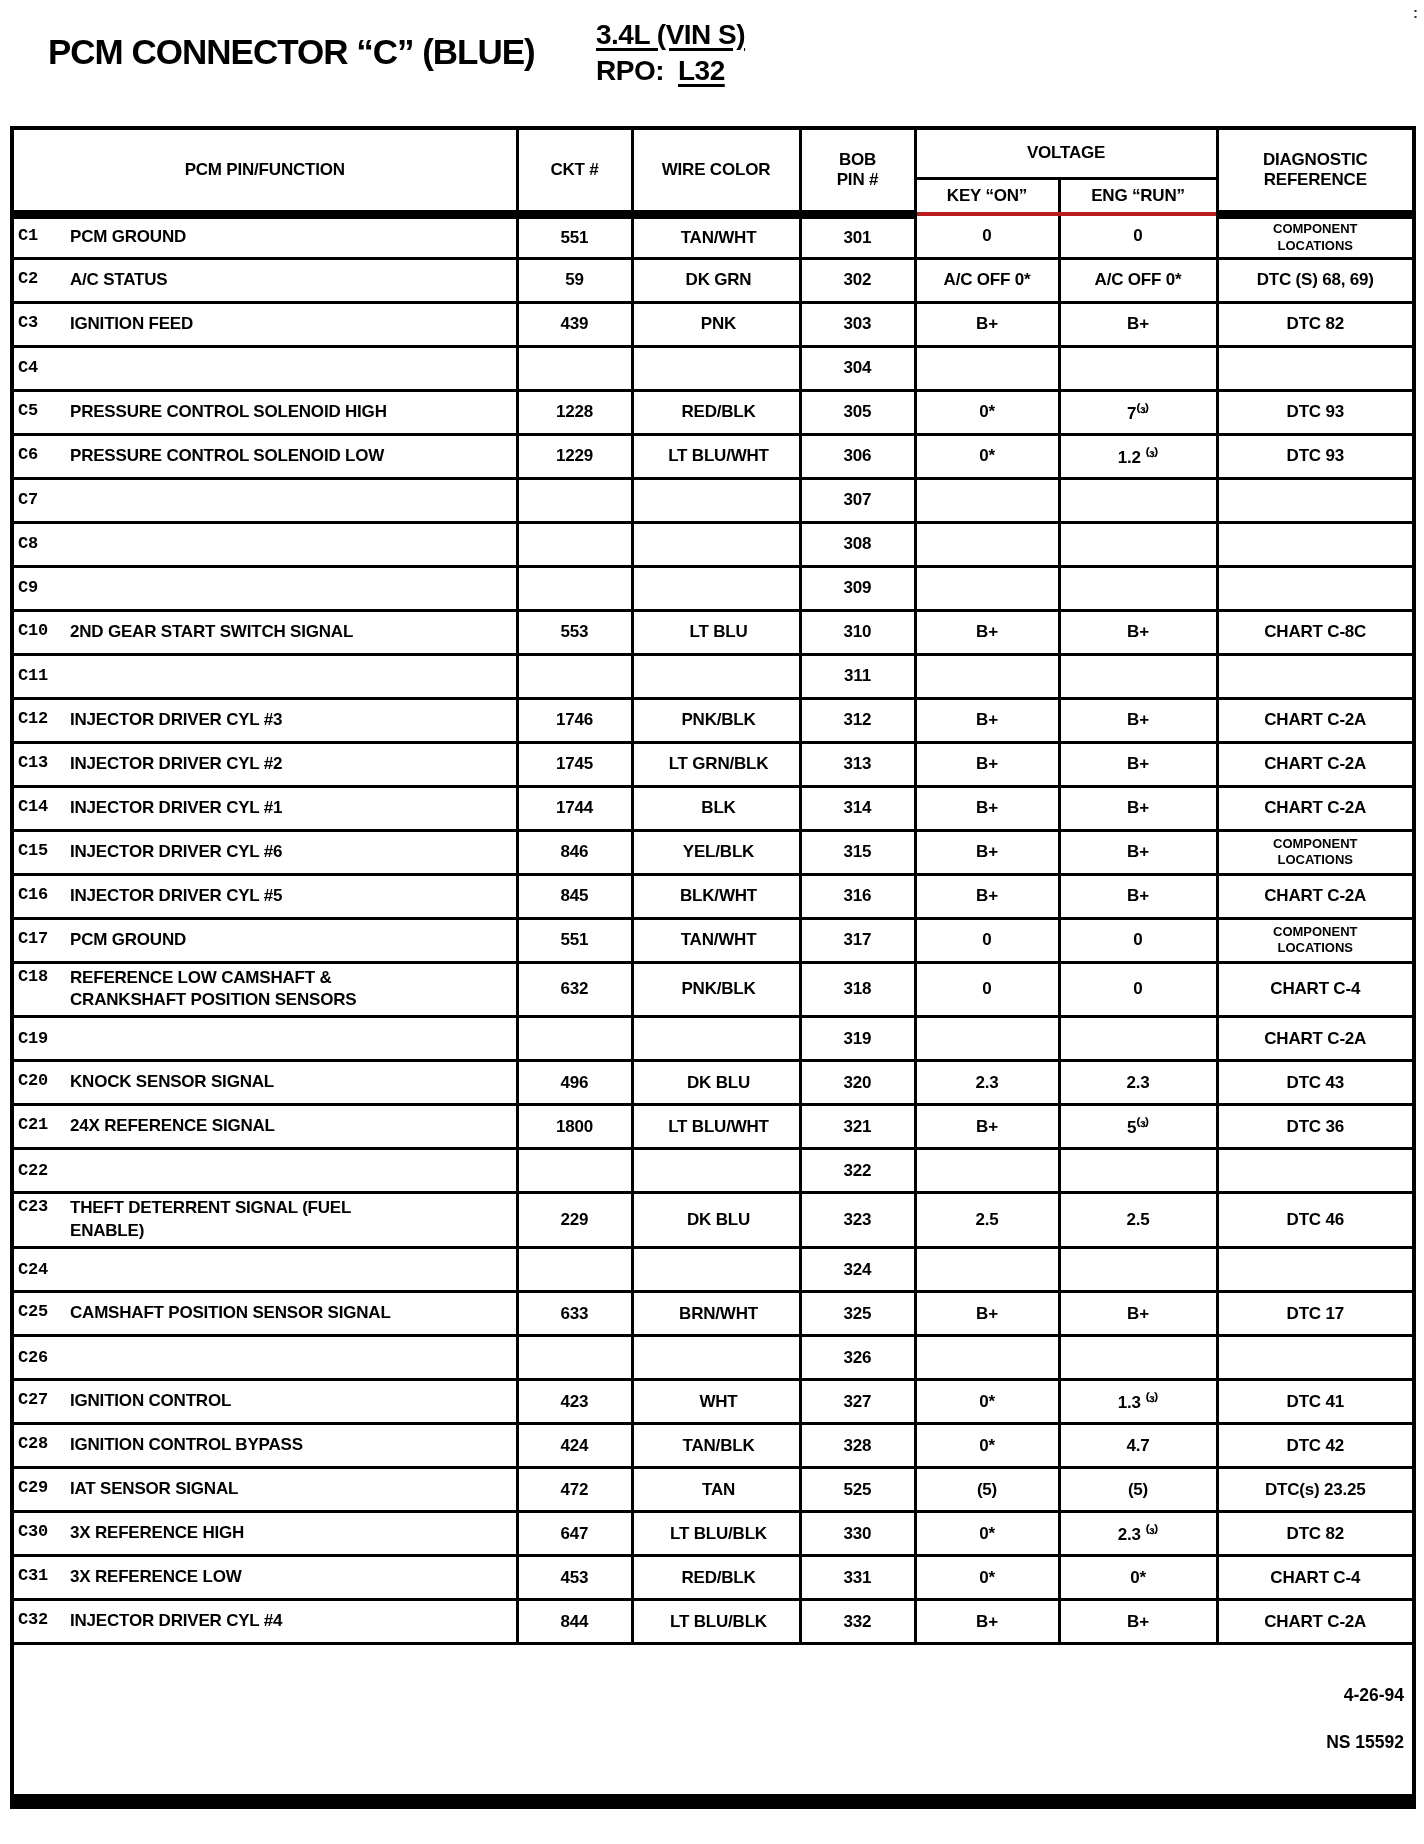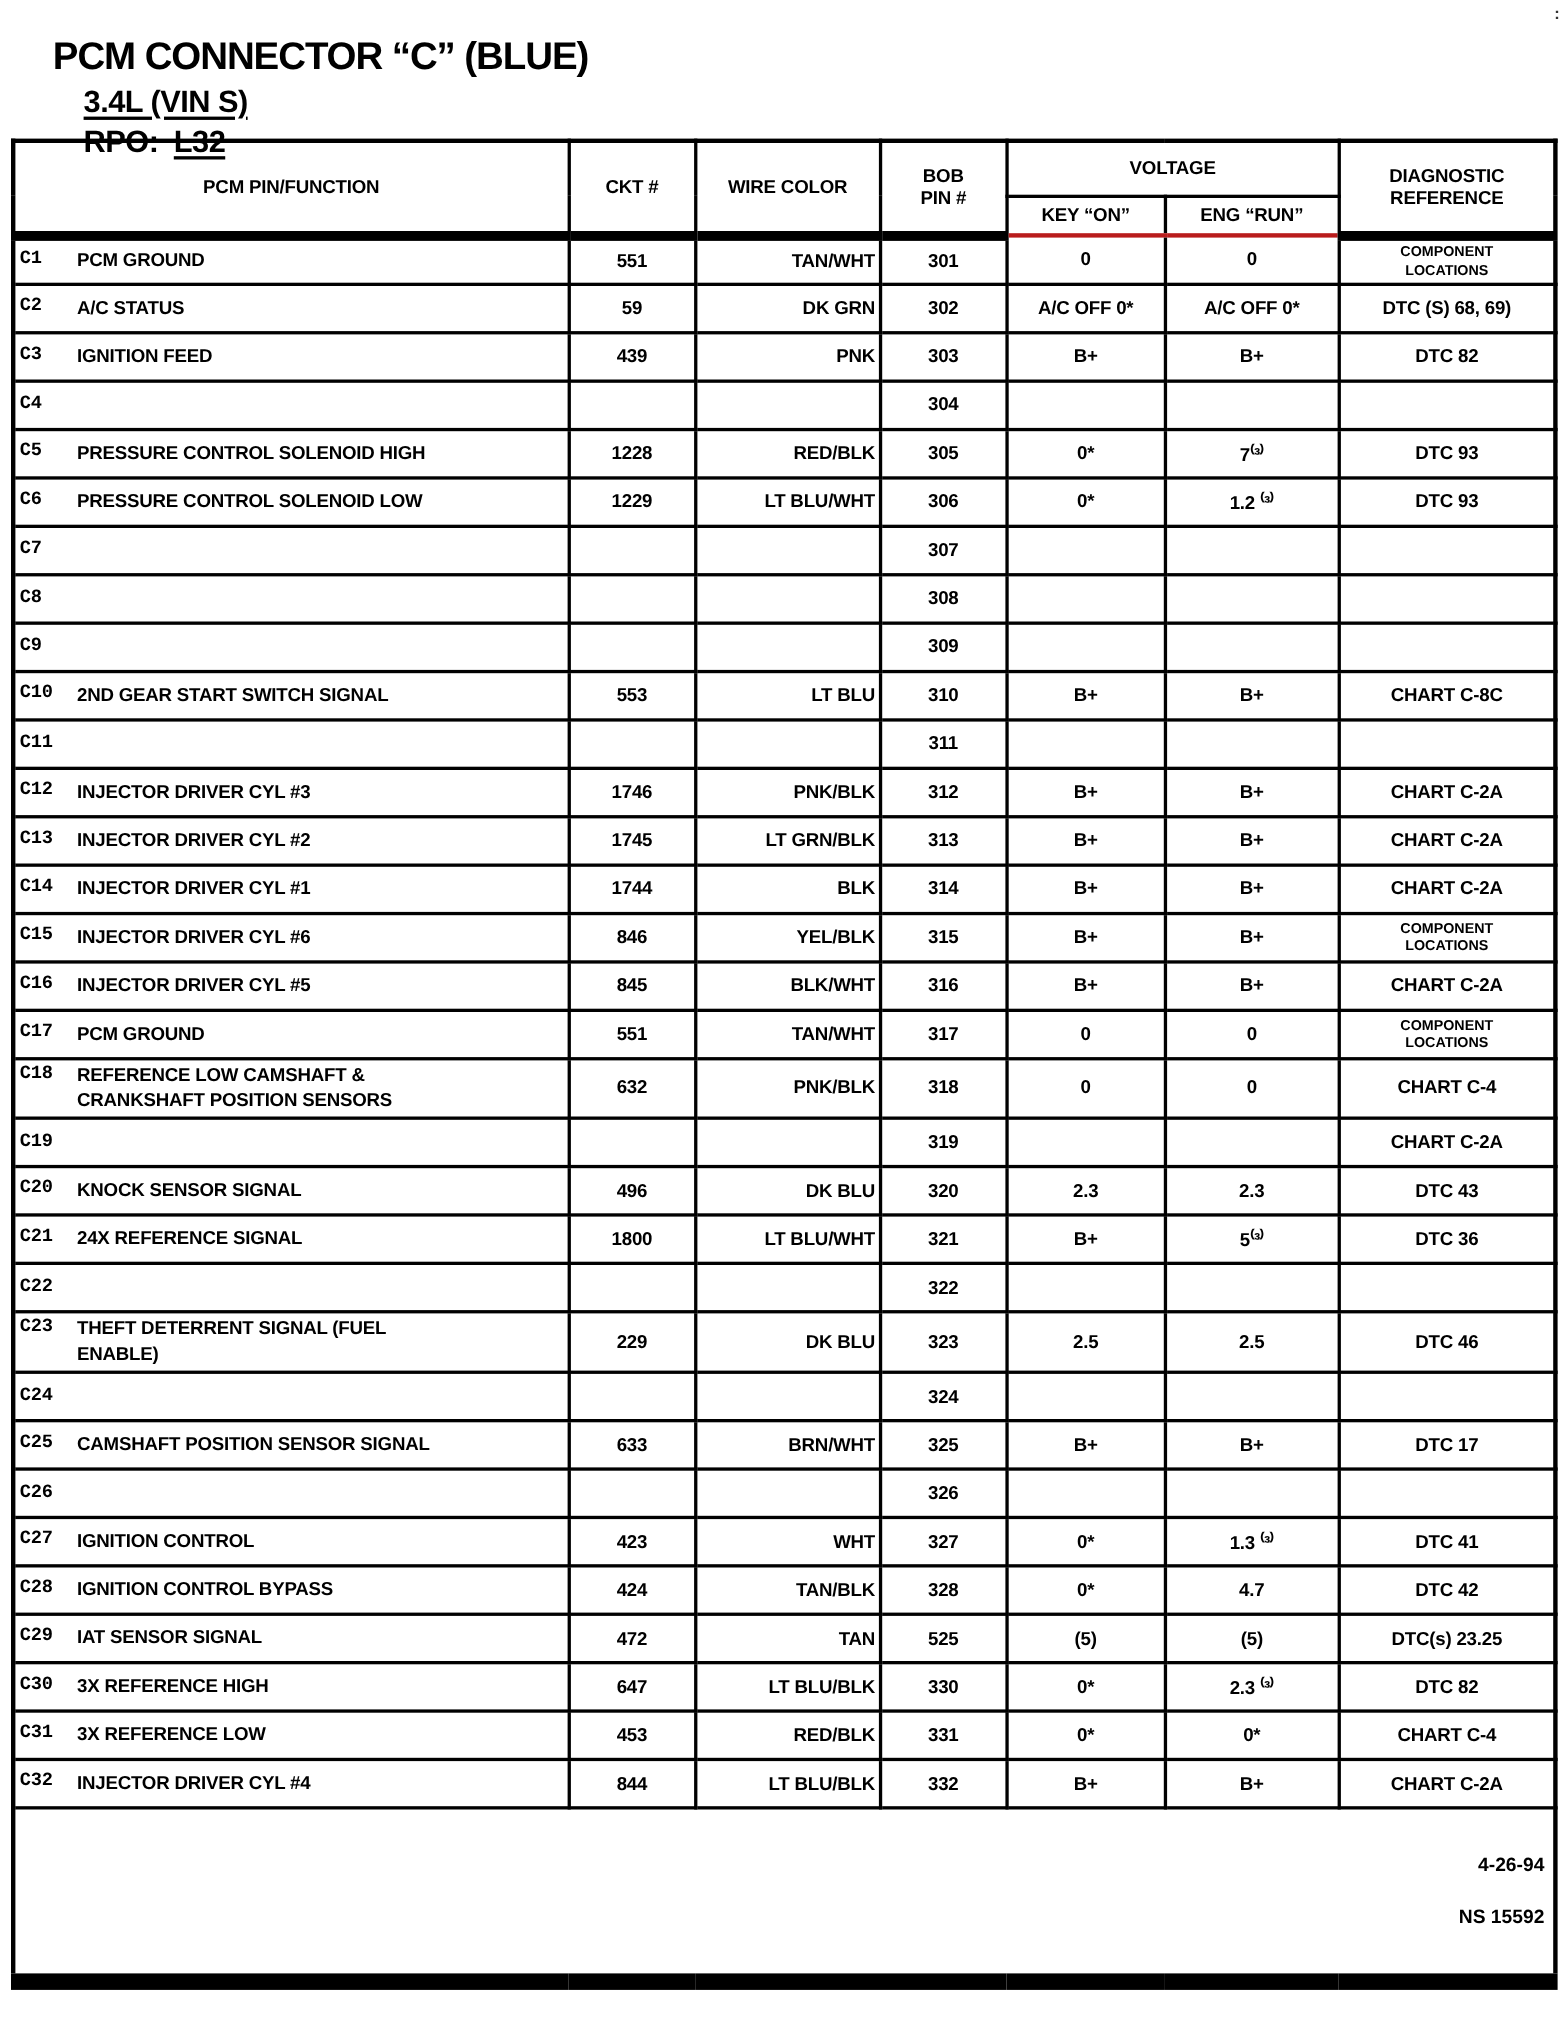--- a/index.html
+++ b/index.html
@@ -13,21 +13,20 @@
     color: #000;
     font-family: "Liberation Sans", sans-serif;
     overflow: hidden;
   }
   
   .page-header {
     position: absolute;
     top: 14px; left: 48px; right: 20px;
     display: flex;
     align-items: flex-start;
-    flex-direction: column;
   }
   .doc-title {
     width: 520px;
     padding-top: 18px;
     font-size: 35px;
     font-weight: bold;
     letter-spacing: -1px;
     white-space: nowrap;
   }
   .usage-note {
@@ -74,21 +73,21 @@
   }
   .pinout thead th { font-size: 17px; letter-spacing: -0.2px; }
   .pinout thead tr.h1 th { height: 50px; }
   .pinout thead tr.h2 th { height: 36px; border-bottom: 4px solid #b91c1c; }
   .pinout thead th.rspan { border-bottom: 9px solid #000; }
   .pinout thead th.voltage-group { border-bottom: 3px solid #000; margin-left: 36px; }
   .pinout tbody td { height: 44px; font-size: 17px; letter-spacing: -0.2px; padding: 2px 3px; }
   .pinout td.c-fn { text-align: left; padding: 3px 6px 3px 4px; }
   .pinout td.c-fn .pin { display: inline-block; width: 52px; vertical-align: top; font-family: Liberation Mono, monospace; }
   .pinout td.c-fn .fn  { display: inline-block; width: calc(100% - 58px); vertical-align: top; line-height: 1.35; }
-  .pinout td.c-wire { text-align: right; padding-left: 8px; }
+  .pinout td.c-wire { text-align: center; padding-left: 8px; }
   .pinout td.small-diag { font-size: 13px; line-height: 1.25; letter-spacing: 0; }
   .pinout tfoot td {
     height: 158px;
     border-bottom: 15px solid #000;
     position: relative;
   }
   .footer-note {
     position: absolute;
     right: 8px; bottom: 16px;
     text-align: right;

